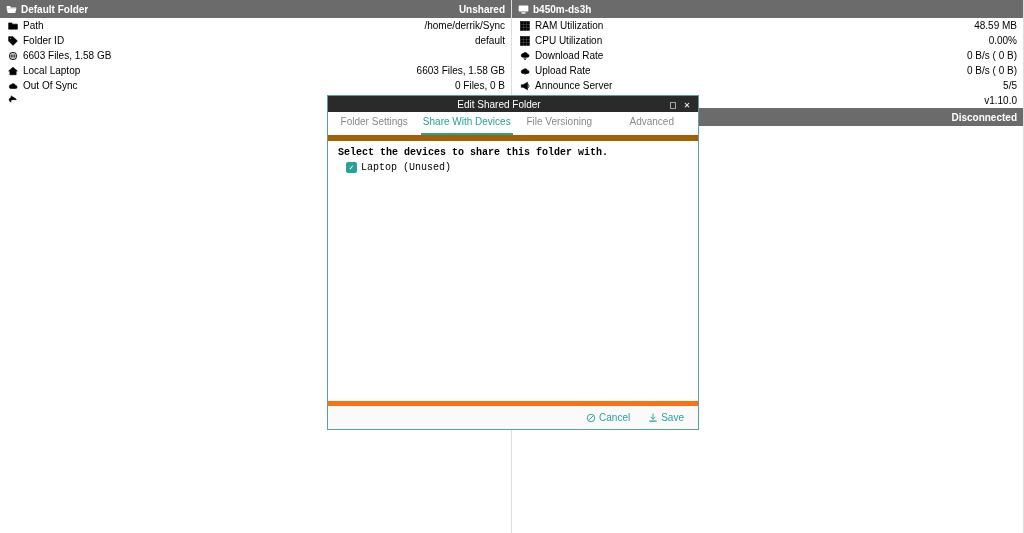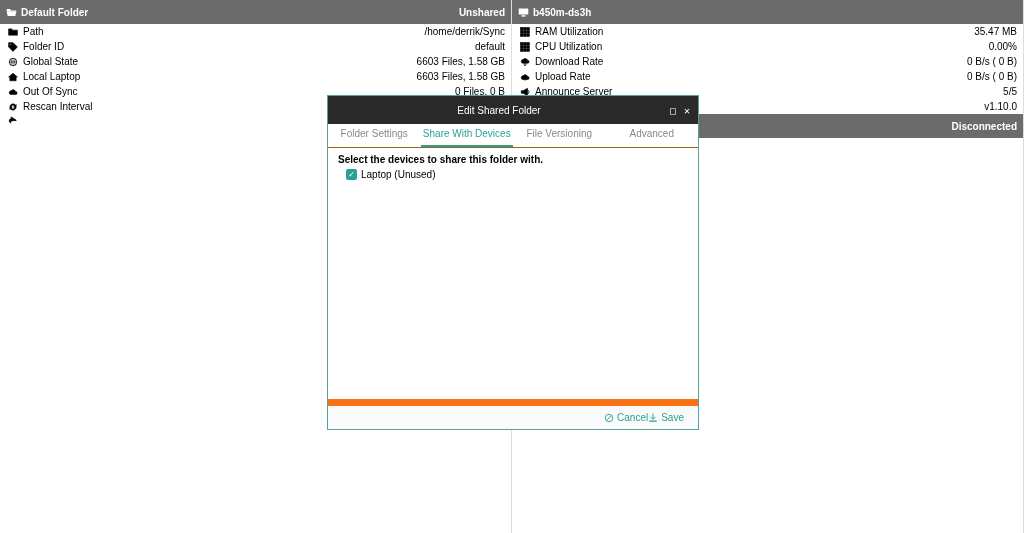--- a/index.html
+++ b/index.html
@@ -20,21 +20,21 @@
   .col-left, .col-right {
     flex: 1;
     border-right: 1px solid #ddd;
   }
   .panel-header {
     background: #6b6b6b;
     color: #fff;
     display: flex;
     align-items: center;
     padding: 2px 6px;
-    height: 24px;
+    height: 18px;
   }
   .panel-header .hdr-icon {
     margin-right: 4px;
     display: inline-flex;
   }
   .panel-header .hdr-title {
     font-weight: bold;
     flex: 1;
   }
   .panel-header .hdr-status {
@@ -70,52 +70,53 @@
     display: flex;
     flex-direction: column;
     box-shadow: 0 0 0 rgba(0,0,0,0);
   }
   .modal-title {
     background: #2a2a2a;
     color: #fff;
     font-size: 10px;
     display: flex;
     align-items: center;
-    height: 28px;
+    height: 16px;
     padding: 0 4px;
   }
   .modal-title .title-text {
     flex: 1;
     text-align: center;
   }
   .modal-title .win-btn {
     width: 14px;
     text-align: center;
     cursor: pointer;
     font-family: monospace;
   }
   .tabs {
     display: flex;
-    border-bottom: 1px solid #a16207;
+    border-bottom: 6px solid #a16207;
   }
   .tab {
     flex: 1;
     text-align: center;
     padding: 4px 0 6px 0;
     font-size: 10px;
     color: #888;
     cursor: pointer;
   }
   .tab.active {
     color: #2aa198;
     border-bottom: 2px solid #2aa198;
   }
   .modal-body {
     flex: 1;
     padding: 6px 10px;
+    font-family: Liberation Mono, monospace;
   }
   .modal-body .instruction {
     font-weight: bold;
     font-size: 10px;
     margin-bottom: 4px;
   }
   .device-check {
     display: flex;
     align-items: center;
     gap: 4px;
@@ -129,22 +130,23 @@
     display: inline-flex;
     align-items: center;
     justify-content: center;
     color: #fff;
     font-size: 8px;
     line-height: 1;
   }
   .modal-footer {
     display: flex;
     justify-content: flex-end;
+    gap: 18px;
     padding: 6px 14px;
-    border-top: 7px solid #f97316;
+    border-top: 5px solid #f97316;
     background: #fafafa;
   }
   .modal-footer .btn {
     color: #2aa198;
     font-size: 10px;
     cursor: pointer;
     display: inline-flex;
     align-items: center;
     gap: 3px;
   }
@@ -191,49 +193,39 @@
           <span class="row-label">Folder ID</span>
           <span class="row-value">default</span>
         </div>
         <div class="info-row">
           <span class="row-icon">
             <svg width="10" height="10" viewBox="0 0 16 16" fill="#000" stroke="#000">
               <circle cx="8" cy="8" r="6" fill="none" stroke-width="1.3"></circle>
               <path d="M2 8h12M8 2v12M4 3c2 3 2 7 0 10M12 3c-2 3-2 7 0 10" fill="none" stroke-width="1"></path>
             </svg>
           </span>
-          <span class="row-label">Global State</span>
           <span class="row-value">6603 Files, 1.58 GB</span>
         </div>
         <div class="info-row">
           <span class="row-icon">
             <svg width="10" height="10" viewBox="0 0 16 16" fill="#000" stroke="#000">
               <path d="M8 2l7 6h-2v6H3V8H1z"></path>
             </svg>
           </span>
           <span class="row-label">Local Laptop</span>
           <span class="row-value">6603 Files, 1.58 GB</span>
         </div>
         <div class="info-row">
           <span class="row-icon">
             <svg width="10" height="10" viewBox="0 0 16 16" fill="#000" stroke="#000">
               <path d="M5 12a3 3 0 010-6 4 4 0 017 1 2.5 2.5 0 010 5z"></path>
             </svg>
           </span>
           <span class="row-label">Out Of Sync</span>
           <span class="row-value">0 Files,   0 B</span>
-        </div>
-        <div class="info-row">
-          <span class="row-icon">
-            <svg width="10" height="10" viewBox="0 0 16 16" fill="#000" stroke="#000">
-              <path d="M3 8a5 5 0 019-3l1-1v4h-4l1.5-1.5A3 3 0 005 8m8 0a5 5 0 01-9 3l-1 1v-4h4l-1.5 1.5A3 3 0 0011 8"></path>
-            </svg>
-          </span>
-          <span class="row-label">Rescan Interval</span>
-          <span class="row-value">3600 s (watch)</span>
         </div>
         <div class="info-row">
           <span class="row-icon">
             <svg width="10" height="10" viewBox="0 0 16 16" fill="#000" stroke="#000">
               <path d="M3 8l8-5v3c4 0 4 6 0 7 2-3-1-4-4-4H3z" transform="scale(-1,1) translate(-16,0)"></path>
             </svg>
           </span>
           <span class="row-value"></span>
         </div>
       </div>
@@ -258,21 +250,21 @@
               <rect x="11" y="1" width="4" height="4"></rect>
               <rect x="1" y="6" width="4" height="4"></rect>
               <rect x="6" y="6" width="4" height="4"></rect>
               <rect x="11" y="6" width="4" height="4"></rect>
               <rect x="1" y="11" width="4" height="4"></rect>
               <rect x="6" y="11" width="4" height="4"></rect>
               <rect x="11" y="11" width="4" height="4"></rect>
             </svg>
           </span>
           <span class="row-label">RAM Utilization</span>
-          <span class="row-value">35.47 MB</span>
+          <span class="row-value">48.59 MB</span>
         </div>
         <div class="info-row">
           <span class="row-icon">
             <svg width="10" height="10" viewBox="0 0 16 16" fill="#000" stroke="#000">
               <rect x="1" y="1" width="4" height="4"></rect>
               <rect x="6" y="1" width="4" height="4"></rect>
               <rect x="11" y="1" width="4" height="4"></rect>
               <rect x="1" y="6" width="4" height="4"></rect>
               <rect x="6" y="6" width="4" height="4"></rect>
               <rect x="11" y="6" width="4" height="4"></rect>

